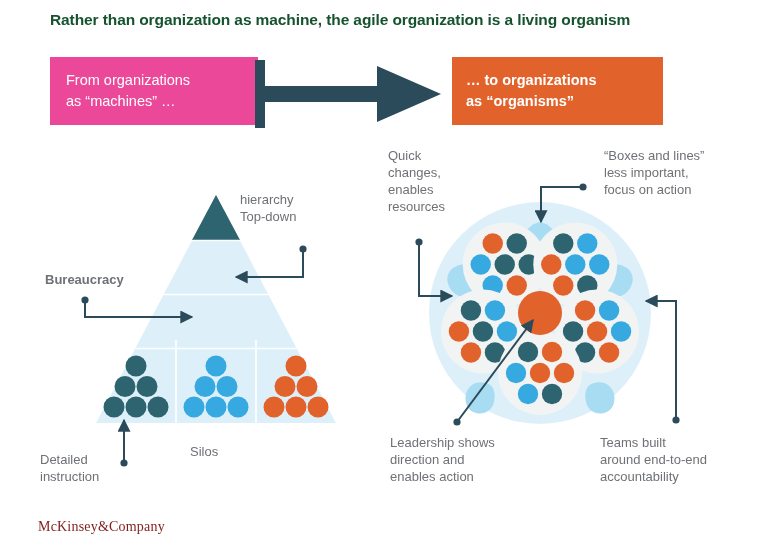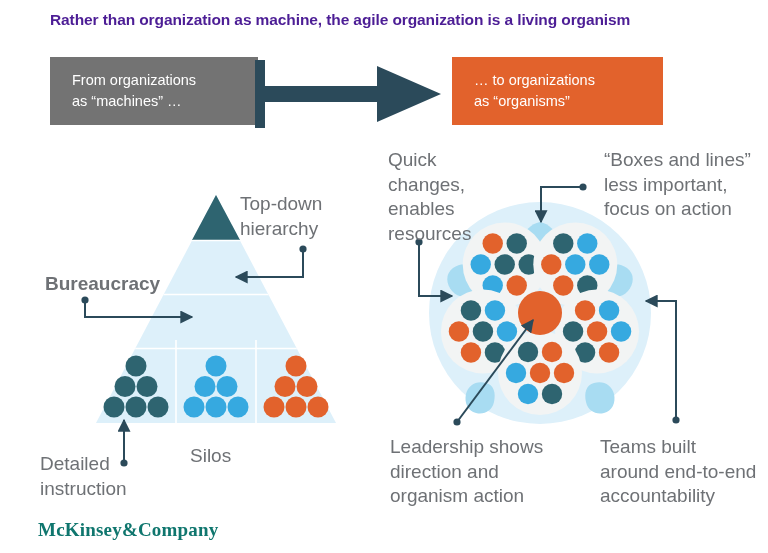--- a/index.html
+++ b/index.html
@@ -10,57 +10,57 @@
     font-family:"Liberation Sans","DejaVu Sans",sans-serif;
     overflow:hidden;
     position:relative;
     -webkit-font-smoothing:antialiased;
   }
   #stage{position:relative;width:768px;height:553px;}
 
   
   .title{
     position:absolute;left:50px;top:11px;width:680px;
-    font-size:15.5px;font-weight:bold;color:#4c1d95;
+    font-size:15.5px;font-weight:bold;color:#14532d;
     letter-spacing:-0.1px;white-space:nowrap;
   }
 
   
   .banner{
     position:absolute;
     display:flex;align-items:center;
     color:#ffffff;font-size:14.5px;line-height:1.42;
     box-sizing:border-box;
   }
   .banner span{display:block;}
   #banner-left{
     left:50px;top:57px;width:208px;height:68px;
-    background:#737373;padding-left:22px;
+    background:#ec4899;padding-left:16px;
   }
   #banner-right{
     left:452px;top:57px;width:211px;height:68px;
-    background:#e2622c;padding-left:22px;
+    background:#e2622c;padding-left:14px;font-weight:bold;
   }
 
   
   #transition-arrow{position:absolute;left:255px;top:60px;}
 
   
   .canvas{position:absolute;left:0;top:0;width:768px;height:553px;pointer-events:none;}
 
   
   .lbl{
-    position:absolute;color:#6e7175;font-size:19px;line-height:1.30;
+    position:absolute;color:#6e7175;font-size:13px;line-height:1.30;
   }
 
   
   #logo{
     position:absolute;left:38px;top:519px;
     font-family:"Liberation Serif","DejaVu Serif",serif;
-    font-size:19px;color:#0f766e;letter-spacing:0.2px;font-weight:bold;
+    font-size:14px;color:#7f1d1d;letter-spacing:0.2px;
   }
 </style>
 </head>
 <body>
 
 <div id="stage">
 
   <div class="title">Rather than organization as machine, the agile organization is a living organism</div>
 
   <div class="banner" id="banner-left">
@@ -225,22 +225,22 @@
 
       <path d="M676 420 L676 301 L646 301" marker-end="url(#ah)"></path>
       <circle cx="676" cy="420" r="3.6" fill="#2b4a5a" stroke="none"></circle>
 
       <path d="M457 422 L533 320" marker-end="url(#ah)"></path>
       <circle cx="457" cy="422" r="3.6" fill="#2b4a5a" stroke="none"></circle>
     </g>
   </svg>
 
   <div class="lbl" style="left:240px;top:192px;width:120px;">
+    <div>hierarchy</div>
     <div>Top-down</div>
-    <div>hierarchy</div>
   </div>
 
   <div class="lbl" style="left:45px;top:272px;font-weight:bold;">Bureaucracy</div>
 
   <div class="lbl" style="left:190px;top:444px;">Silos</div>
 
   <div class="lbl" style="left:40px;top:452px;width:130px;">
     <div>Detailed</div>
     <div>instruction</div>
   </div>
@@ -254,21 +254,21 @@
 
   <div class="lbl" style="left:598px;top:148px;width:170px;margin-left:6px;">
     <div>“Boxes and lines”</div>
     <div>less important,</div>
     <div>focus on action</div>
   </div>
 
   <div class="lbl" style="left:390px;top:435px;width:180px;">
     <div>Leadership shows</div>
     <div>direction and</div>
-    <div>organism action</div>
+    <div>enables action</div>
   </div>
 
   <div class="lbl" style="left:600px;top:435px;width:170px;">
     <div>Teams built</div>
     <div>around end-to-end</div>
     <div>accountability</div>
   </div>
 
   <div id="logo">McKinsey&amp;Company</div>
 

